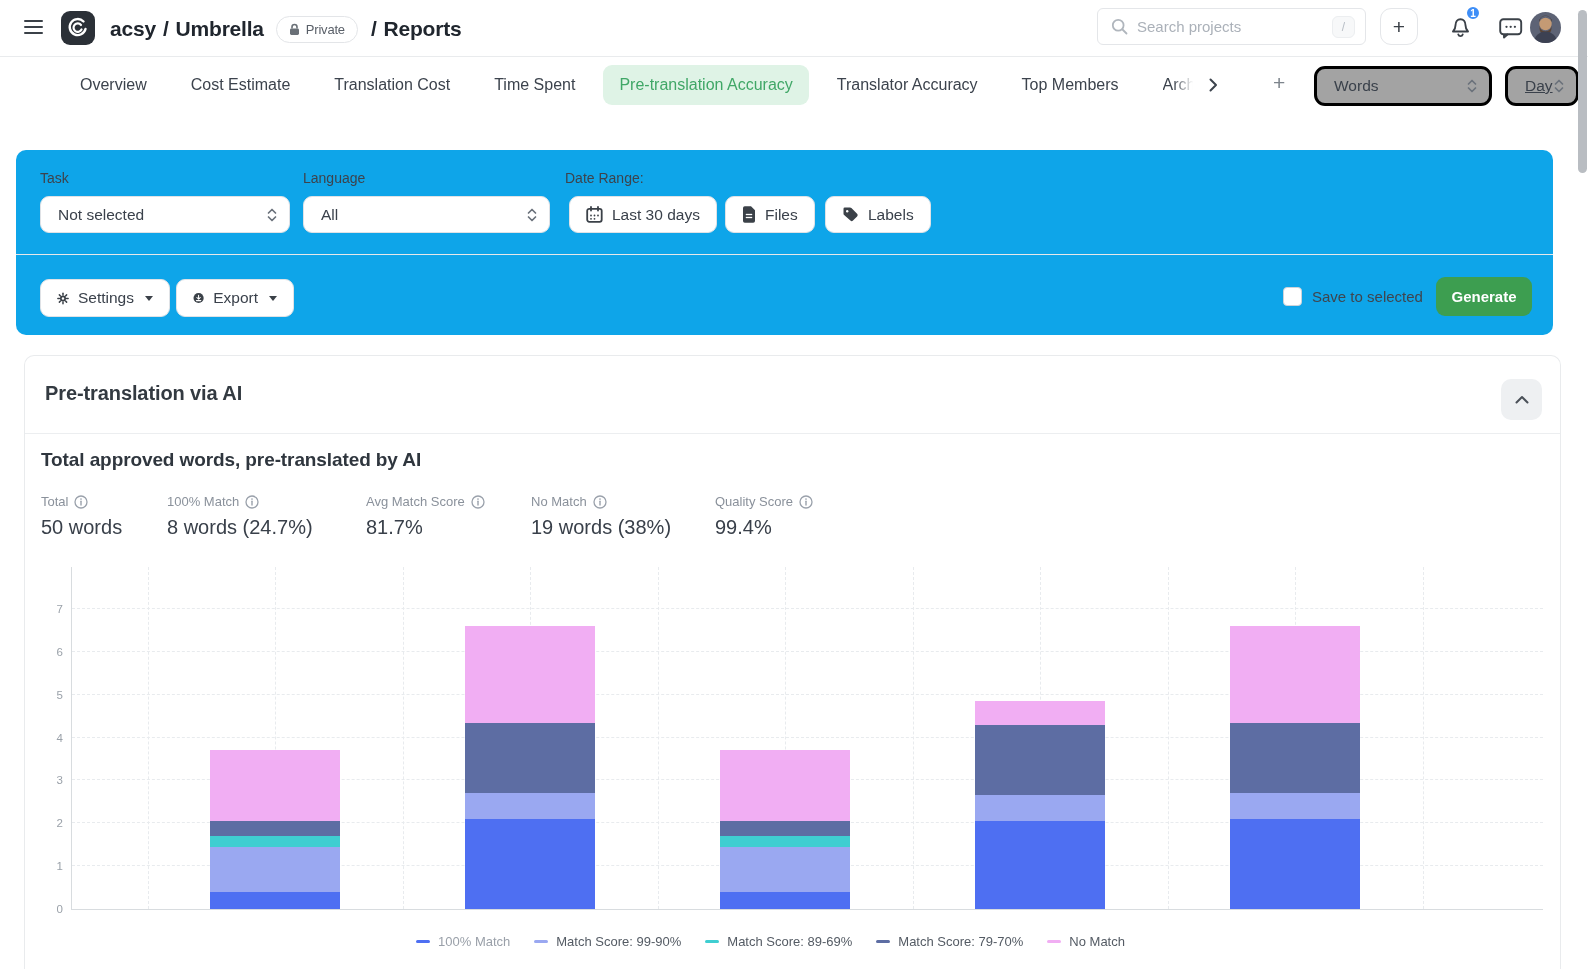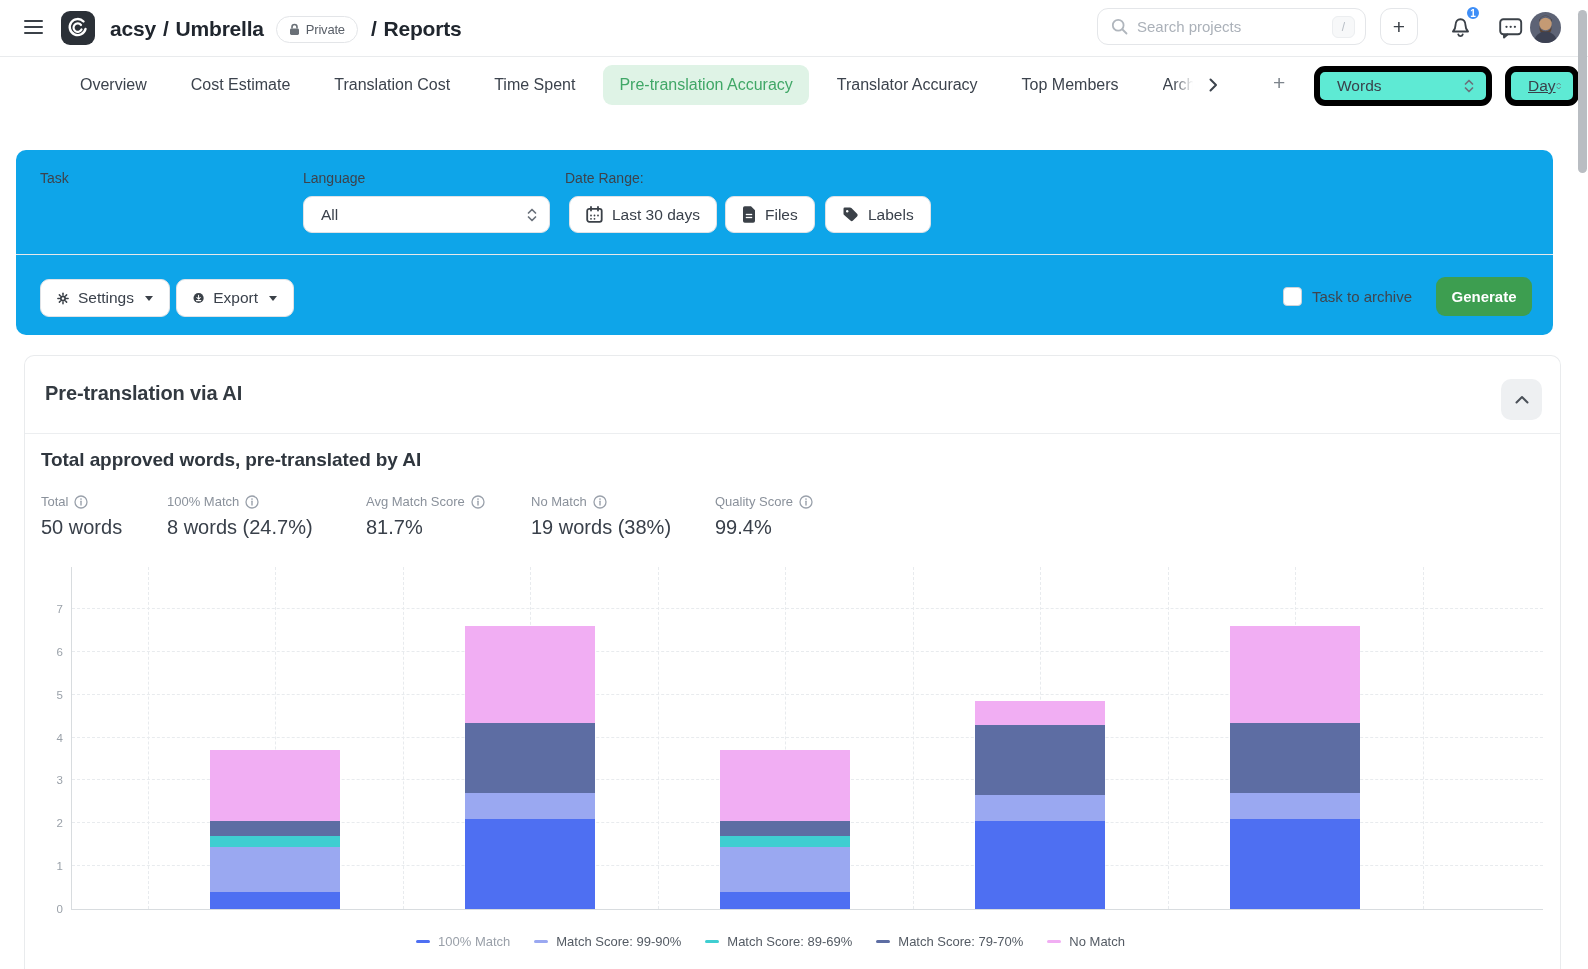--- a/index.html
+++ b/index.html
@@ -7,38 +7,38 @@
   #app { position:relative; width:1588px; height:969px; }
 
   
   #topbar { position:absolute; left:0; top:0; width:1588px; height:57px; background:#fff; border-bottom:1px solid #e9ebed; }
   #hamburger { position:absolute; left:24px; top:20px; width:19px; height:16px; cursor:pointer; }
   #hamburger span { display:block; height:2.4px; background:#3b4148; border-radius:2px; margin-bottom:3.4px; }
   #logo { position:absolute; left:61px; top:11px; width:34px; height:34px; border-radius:9px; background:#2b3037; display:flex; align-items:center; justify-content:center; }
   #crumb { position:absolute; left:110px; top:14px; height:30px; display:flex; align-items:center; font-size:21px; font-weight:bold; color:#20262e; letter-spacing:-0.2px; }
   #crumb .sep { margin:0 7px; }
   #privacy-badge { display:inline-flex; align-items:center; gap:6px; margin:0 12px; padding:0 12px; height:27px; border:1px solid #e3e5e8; border-radius:14px; font-size:13px; font-weight:normal; color:#595f68; background:#fff; }
-  #search { position:absolute; left:1097px; top:8px; width:269px; height:37px; border:1px solid #e4e6e9; border-radius:11px; display:flex; align-items:center; padding:0 10px 0 13px; }
+  #search { position:absolute; left:1097px; top:8px; width:269px; height:37px; border:1px solid #e4e6e9; border-radius:6px; display:flex; align-items:center; padding:0 10px 0 13px; }
   #search .ph { flex:1; margin-left:9px; font-size:15px; color:#abb1b9; }
   #search .slash { width:23px; height:22px; border:1px solid #eceef0; background:#f7f8f9; border-radius:6px; font-size:12px; color:#b7bdc5; display:flex; align-items:center; justify-content:center; }
   #add-btn { position:absolute; left:1380px; top:8px; width:38px; height:37px; border:1px solid #e4e6e9; border-radius:11px; display:flex; align-items:center; justify-content:center; font-size:21px; font-weight:300; color:#3b4148; background:#fff; }
   #bell-wrap { position:absolute; left:1449px; top:14px; width:24px; height:28px; }
   #bell-badge { position:absolute; left:1465px; top:5px; min-width:16px; height:16px; border-radius:8px; background:#3e8ef7; border:2px solid #fff; color:#fff; font-size:10px; font-weight:bold; display:flex; align-items:center; justify-content:center; }
   #chat-wrap { position:absolute; left:1499px; top:18px; }
   #avatar { position:absolute; left:1530px; top:12px; width:31px; height:31px; border-radius:50%; overflow:hidden; }
 
   
   #tabsbar { position:absolute; left:0; top:57px; width:1588px; height:56px; background:#fff;margin-left:41px; }
   #tabs { position:absolute; left:39px; top:0; height:56px; display:flex; align-items:center; gap:44px; }
   .tab { font-size:16px; color:#3c434d; white-space:nowrap; cursor:pointer; }
   .tab-active { background:#dff3e6; color:#40a767; padding:11px 16px; border-radius:9px; margin:0 -16px; }
   .tab-fade { max-width:38px; overflow:hidden; -webkit-mask-image:linear-gradient(to right,#000 30%,transparent 95%); mask-image:linear-gradient(to right,#000 30%,transparent 95%); }
   #tab-next { position:absolute; left:1163px; top:19px; width:18px; height:18px; cursor:pointer; }
   #tab-add { position:absolute; left:1232px; top:14px; font-size:21px; font-weight:300; color:#7d848c; cursor:pointer; }
-  .select-box { position:absolute; top:9px; height:40px; background:#5eead4; border:6px solid #000000; border-radius:11px; display:flex; align-items:center; justify-content:space-between; padding:0 12px 0 17px; font-size:15.5px; color:#3a414b; cursor:pointer; }
+  .select-box { position:absolute; top:9px; height:40px; background:#a3a3a3; border:3px solid #000000; border-radius:11px; display:flex; align-items:center; justify-content:space-between; padding:0 12px 0 17px; font-size:15.5px; color:#3a414b; cursor:pointer; }
   #unit-select { left:1273px; width:178px; }
   #period-select { left:1464px; width:74px;text-decoration:underline; }
 
   
   #panel { position:absolute; left:16px; top:150px; width:1537px; height:185px; background:#0ea5e9; border-radius:10px; }
   .flabel { position:absolute; top:20px; font-size:14px; color:#3d434c; }
   .control { position:absolute; top:46px; height:37px; background:#fff; border:1px solid #dfe2e6; border-radius:9px; display:flex; align-items:center; font-size:15.5px; color:#3a414b; cursor:pointer; }
   .control.sel { justify-content:space-between; padding:0 12px 0 17px; }
   .btncontrol { gap:9px; padding:0 16px; justify-content:center; }
   #panel-divider { position:absolute; left:0; right:0; top:104px; height:1px; background:#e6e8ea; }
@@ -166,20 +166,27 @@
       <span>Day</span>
       <svg width="10" height="16" viewBox="0 0 10 16">
         <path d="M1.5 6 L5 2.5 L8.5 6" fill="none" stroke="#6b727b" stroke-width="1.7" stroke-linecap="round" stroke-linejoin="round"></path>
         <path d="M1.5 10 L5 13.5 L8.5 10" fill="none" stroke="#6b727b" stroke-width="1.7" stroke-linecap="round" stroke-linejoin="round"></path>
       </svg>
     </div>
   </nav>
 
   <section id="panel">
     <span class="flabel" style="left:24px">Task</span>
+    <div class="control sel" style="left:24px; width:250px">
+      <span>Not selected</span>
+      <svg width="10" height="16" viewBox="0 0 10 16">
+        <path d="M1.5 6 L5 2.5 L8.5 6" fill="none" stroke="#6b727b" stroke-width="1.7" stroke-linecap="round" stroke-linejoin="round"></path>
+        <path d="M1.5 10 L5 13.5 L8.5 10" fill="none" stroke="#6b727b" stroke-width="1.7" stroke-linecap="round" stroke-linejoin="round"></path>
+      </svg>
+    </div>
     <span class="flabel" style="left:287px">Language</span>
     <div class="control sel" style="left:287px; width:247px">
       <span>All</span>
       <svg width="10" height="16" viewBox="0 0 10 16">
         <path d="M1.5 6 L5 2.5 L8.5 6" fill="none" stroke="#6b727b" stroke-width="1.7" stroke-linecap="round" stroke-linejoin="round"></path>
         <path d="M1.5 10 L5 13.5 L8.5 10" fill="none" stroke="#6b727b" stroke-width="1.7" stroke-linecap="round" stroke-linejoin="round"></path>
       </svg>
     </div>
     <span class="flabel" style="left:549px">Date Range:</span>
     <div class="control btncontrol" style="left:553px">
@@ -233,21 +240,21 @@
       <svg width="18" height="18" viewBox="0 0 18 18">
         <circle cx="9" cy="9" r="8.2" fill="#3b4148"></circle>
         <path d="M9 4.5 V10.5 M6.3 8.2 L9 11 L11.7 8.2" fill="none" stroke="#fff" stroke-width="1.7" stroke-linecap="round" stroke-linejoin="round"></path>
         <line x1="5.5" y1="13.2" x2="12.5" y2="13.2" stroke="#fff" stroke-width="1.7" stroke-linecap="round"></line>
       </svg>
       <span>Export</span>
       <span class="drop-caret"></span>
     </div>
     <div id="save-row">
       <span id="save-checkbox"></span>
-      <span id="save-label">Task to archive</span>
+      <span id="save-label">Save to selected</span>
     </div>
     <button id="generate-btn">Generate</button>
   </section>
 
   <section id="card">
     <div id="card-header">
       <span id="card-title">Pre-translation via AI</span>
       <div id="collapse-btn">
         <svg width="14" height="9" viewBox="0 0 14 9">
           <path d="M1.5 7.5 L7 2 L12.5 7.5" fill="none" stroke="#4a5058" stroke-width="2" stroke-linecap="round" stroke-linejoin="round"></path>

